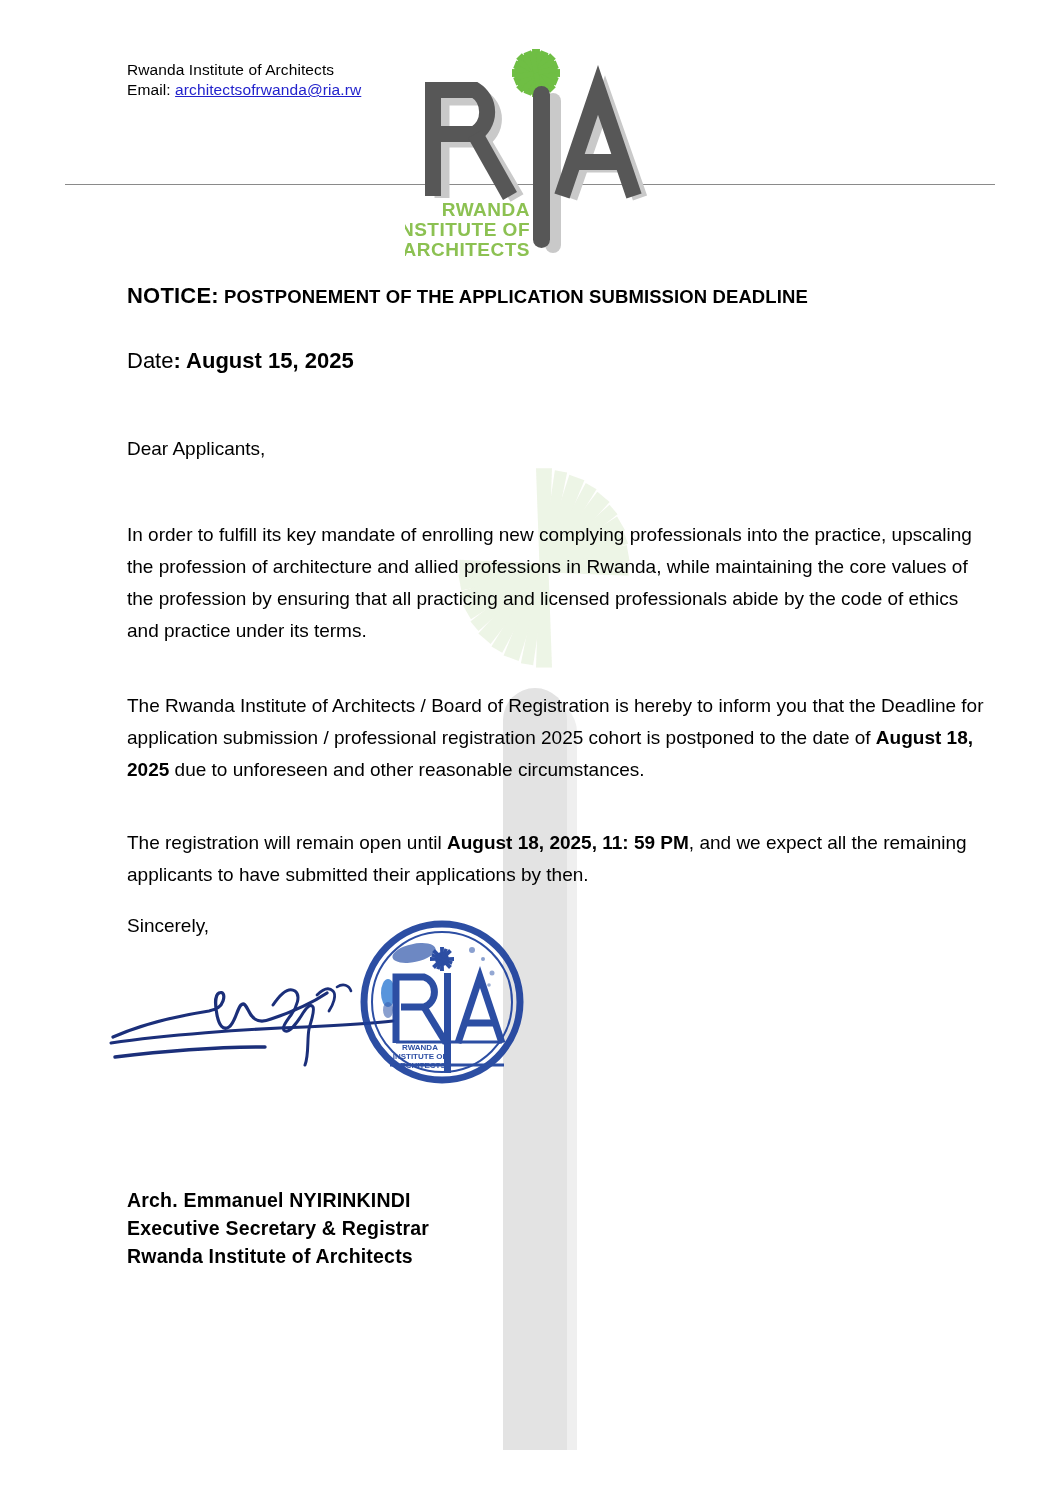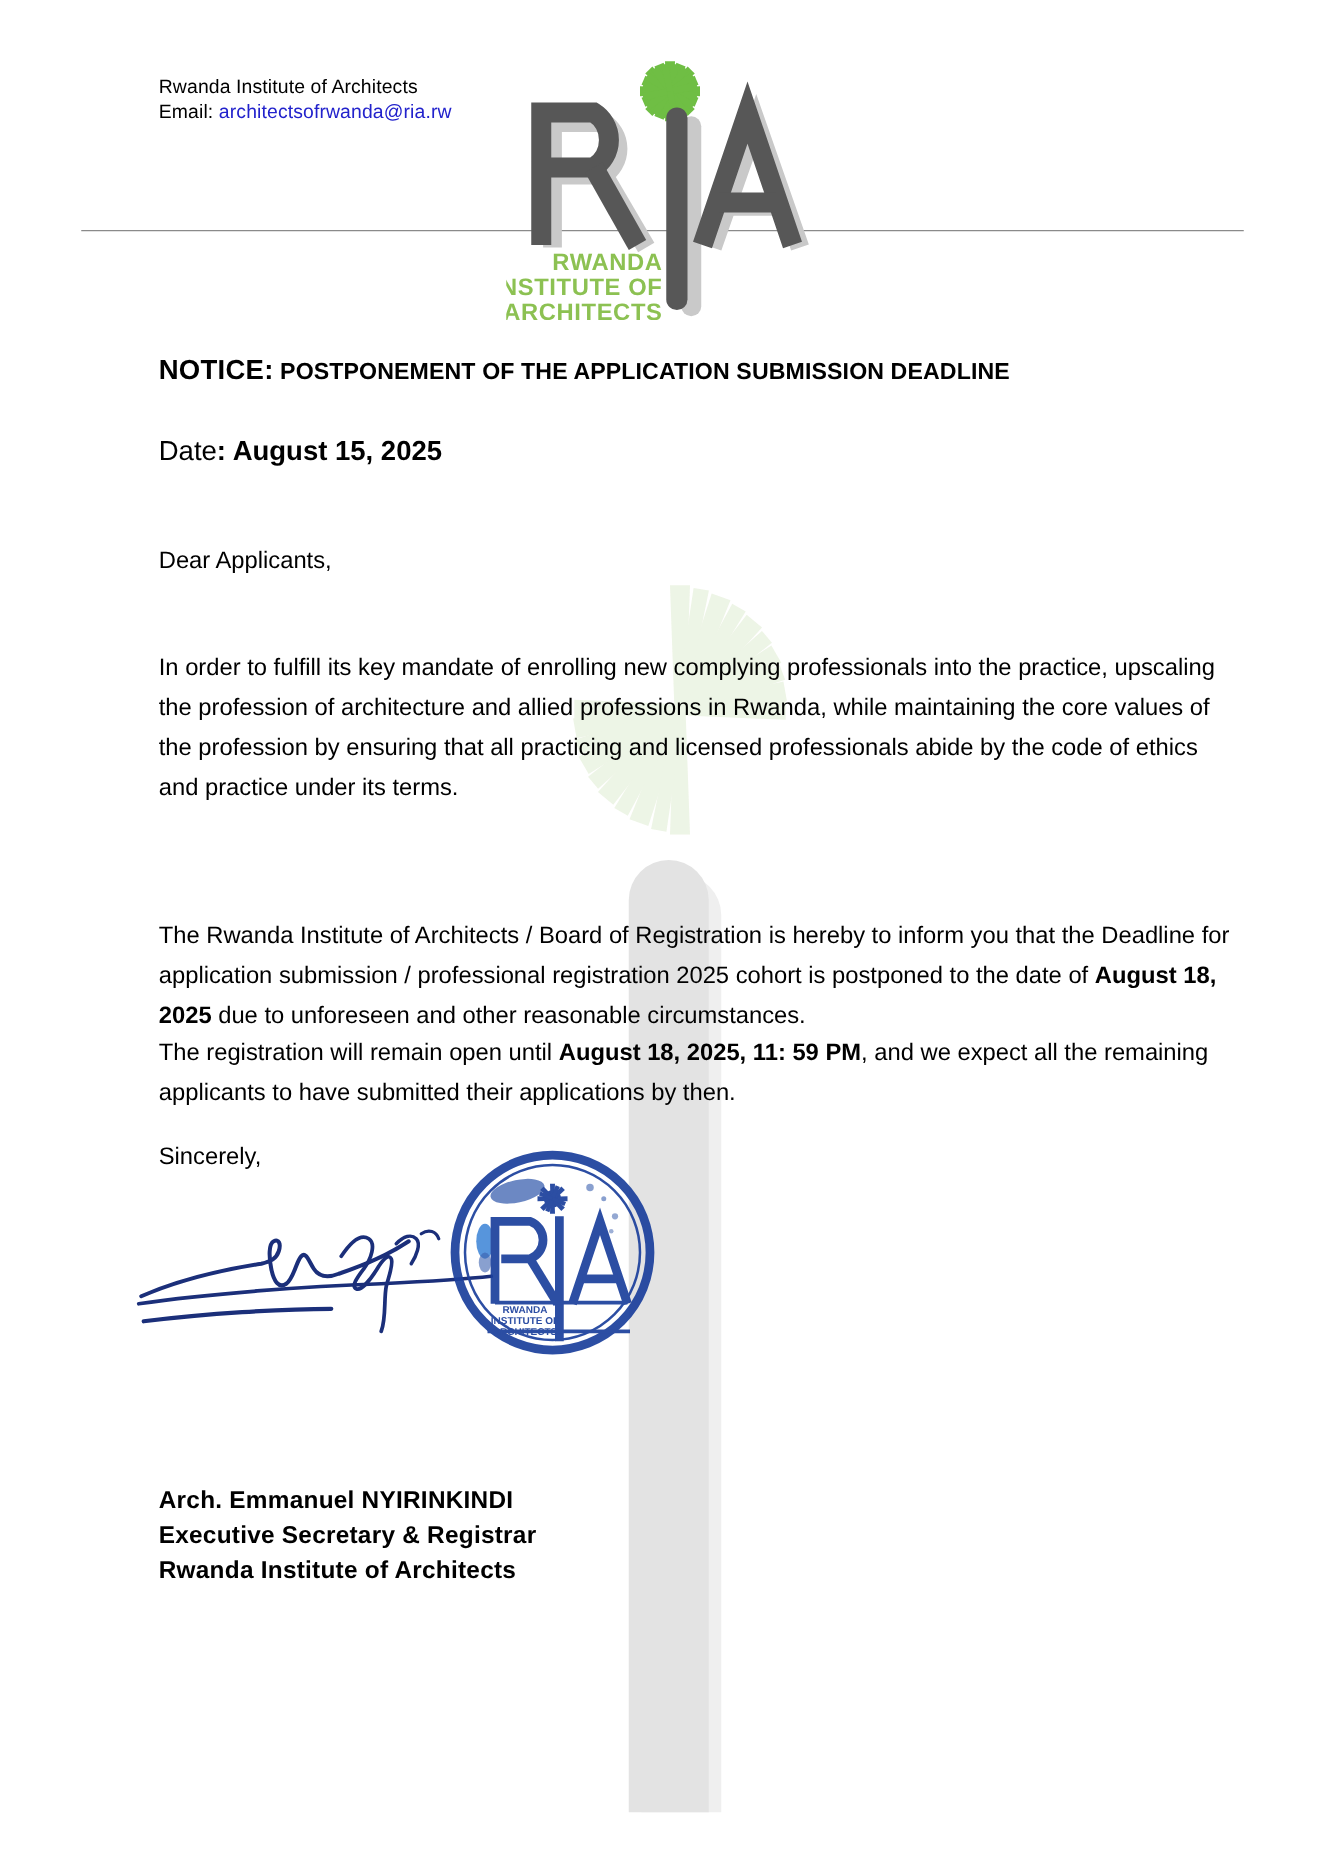--- a/index.html
+++ b/index.html
@@ -59,20 +59,21 @@
     left: 127px;
     top: 60px;
     font-size: 15.5px;
     line-height: 20px;
     letter-spacing: 0.1px;
     z-index: 3;
   }
   .hdr-addr .sup { font-size: 10px; vertical-align: super; }
   .mail-link {
     color: #2222cc;
+    text-decoration: underline;
   }
   .hdr-rule {
     position: absolute;
     left: 65px;
     top: 184px;
     width: 930px;
     height: 1px;
     background: #8a8a8a;
     z-index: 1;
   }
@@ -128,21 +129,21 @@
   .para {
     position: absolute;
     left: 127px;
     width: 860px;
     font-size: 19px;
     line-height: 32px;
     text-align: left;
   }
   .para b { font-weight: bold; }
   .p1 { top: 519px; }
-  .p2 { top: 690px; margin-top: 43px; }
+  .p2 { top: 690px; }
   .p3 { top: 827px; }
 
   .sincerely {
     position: absolute;
     left: 127px;
     top: 915px;
     font-size: 19px;
   }
 
   

